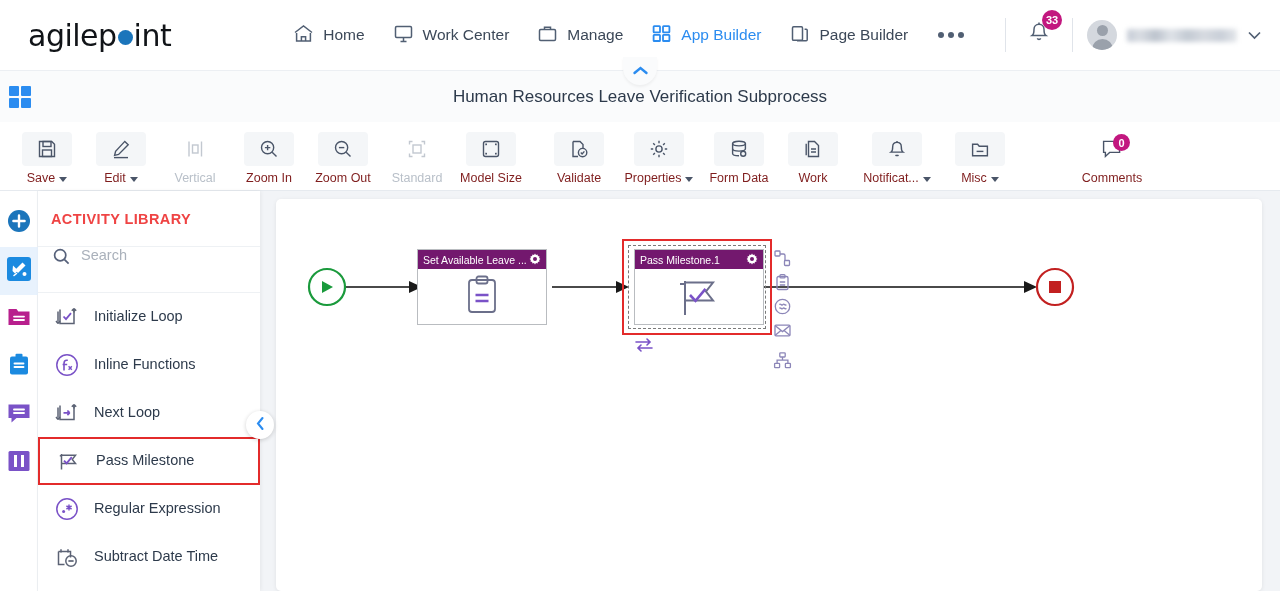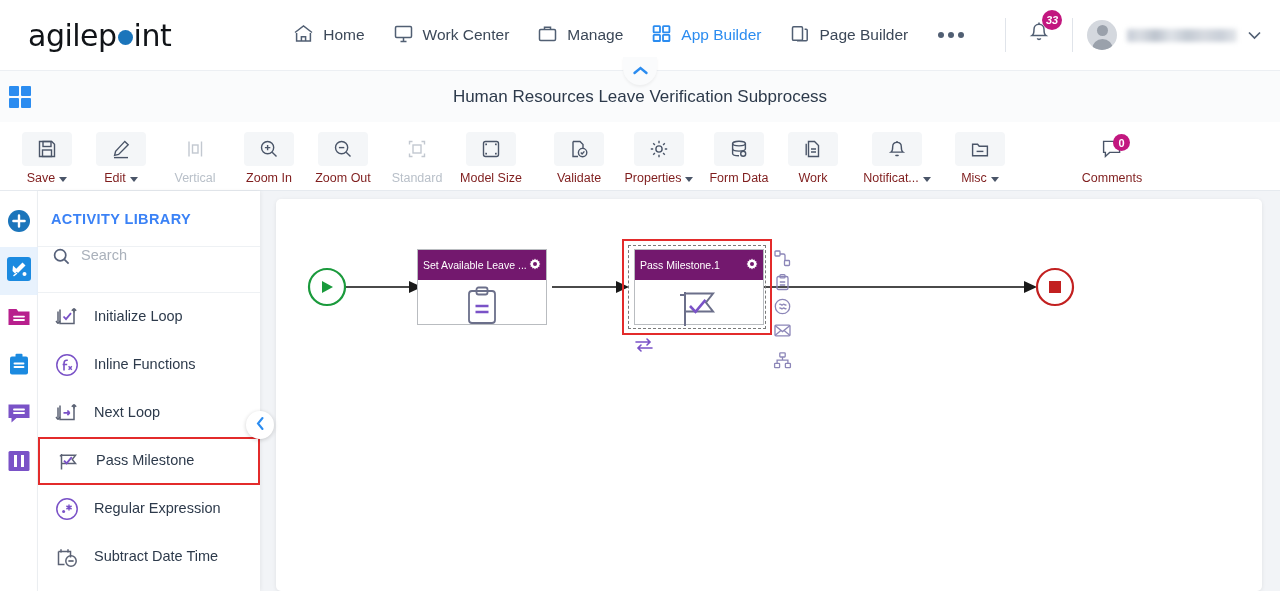--- a/index.html
+++ b/index.html
@@ -46,21 +46,21 @@
   }
   .nav-div { width: 1px; height: 34px; background: #e0e4ea; margin: 0 14px; }
   .bell-wrap { position: relative; padding: 6px; cursor: pointer; }
   .badge {
     position: absolute; border-radius: 50%;
     background: #c2177f; color: #fff;
     font-size: 11px; font-weight: 700;
     display: flex; align-items: center; justify-content: center;
     font-family: "Liberation Sans", sans-serif;
   }
-  .bell-badge { width: 20px; height: 20px; top: -4px; right: -4px; font-style: italic; }
+  .bell-badge { width: 20px; height: 20px; top: -4px; right: -4px; }
   .avatar {
     width: 30px; height: 30px; border-radius: 50%;
     background: #d4d8de; position: relative; overflow: hidden; flex: none;
   }
   .avatar::before {
     content:''; position:absolute; width:11px; height:11px; border-radius:50%;
     background:#9aa1ab; left:9.5px; top:5px;
   }
   .avatar::after {
     content:''; position:absolute; width:21px; height:12px; border-radius:11px 11px 0 0;
@@ -141,21 +141,21 @@
   }
   .rail-item.active { background: #e8f2fd; }
 
   .panel {
     width: 222px; background: #ffffff;
     box-shadow: 1px 0 4px rgba(0,0,0,0.06);
     display: flex; flex-direction: column;
   }
   .panel-title {
     height: 56px; display: flex; align-items: center; padding-left: 13px;
-    font-size: 14.5px; font-weight: 700; color: #3b82f6; letter-spacing: 0.4px;
+    font-size: 14.5px; font-weight: 700; color: #ef4444; letter-spacing: 0.4px;
     border-bottom: 1px solid #eef1f4;
   }
   .panel-search {
     height: 46px; display: flex; align-items: flex-start; gap: 10px;
     padding-left: 14px; border-bottom: 1px solid #eef1f4;
   }
   .panel-search input {
     border: none; outline: none; font-size: 14.5px; color: #3c4858;
     width: 150px; background: transparent;
     font-family: "Liberation Sans", sans-serif;
@@ -184,21 +184,21 @@
     border-radius: 5px; box-shadow: 0 1px 4px rgba(0,0,0,0.08);
     position: relative; overflow: hidden;
   }
 
   
   .node {
     position: absolute; background: #ffffff;
     border: 1px solid #b9bcc0; width: 130px; height: 76px;
   }
   .node-hd {
-    height: 30px; background: #73186e; display: flex; align-items: center;
+    height: 19px; background: #73186e; display: flex; align-items: center;
     justify-content: space-between; padding: 0 5px;
   }
   .node-hd .nt { color: #ffffff; font-size: 10.5px; white-space: nowrap; overflow: hidden; }
   .node-bd { height: 56px; display: flex; align-items: center; justify-content: center; }
   .sel-dash { position: absolute; border: 1px dashed #7a7a7a; }
   .sel-red { position: absolute; border: 2px solid #e32b2b; }
   .side-palette { position: absolute; display: flex; flex-direction: column; gap: 5px; align-items: center; }
   .side-palette div { width: 19px; height: 19px; display: flex; align-items: center; justify-content: center; cursor: pointer; }
 </style>
 </head>

